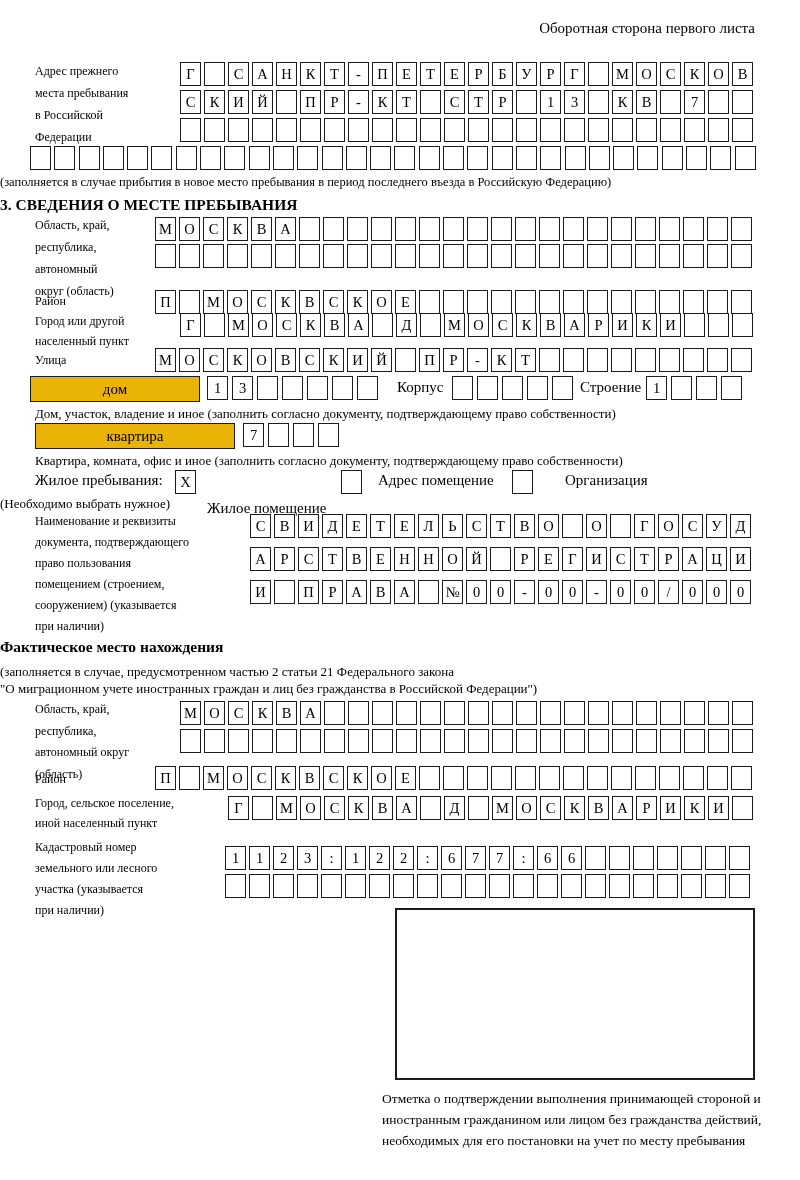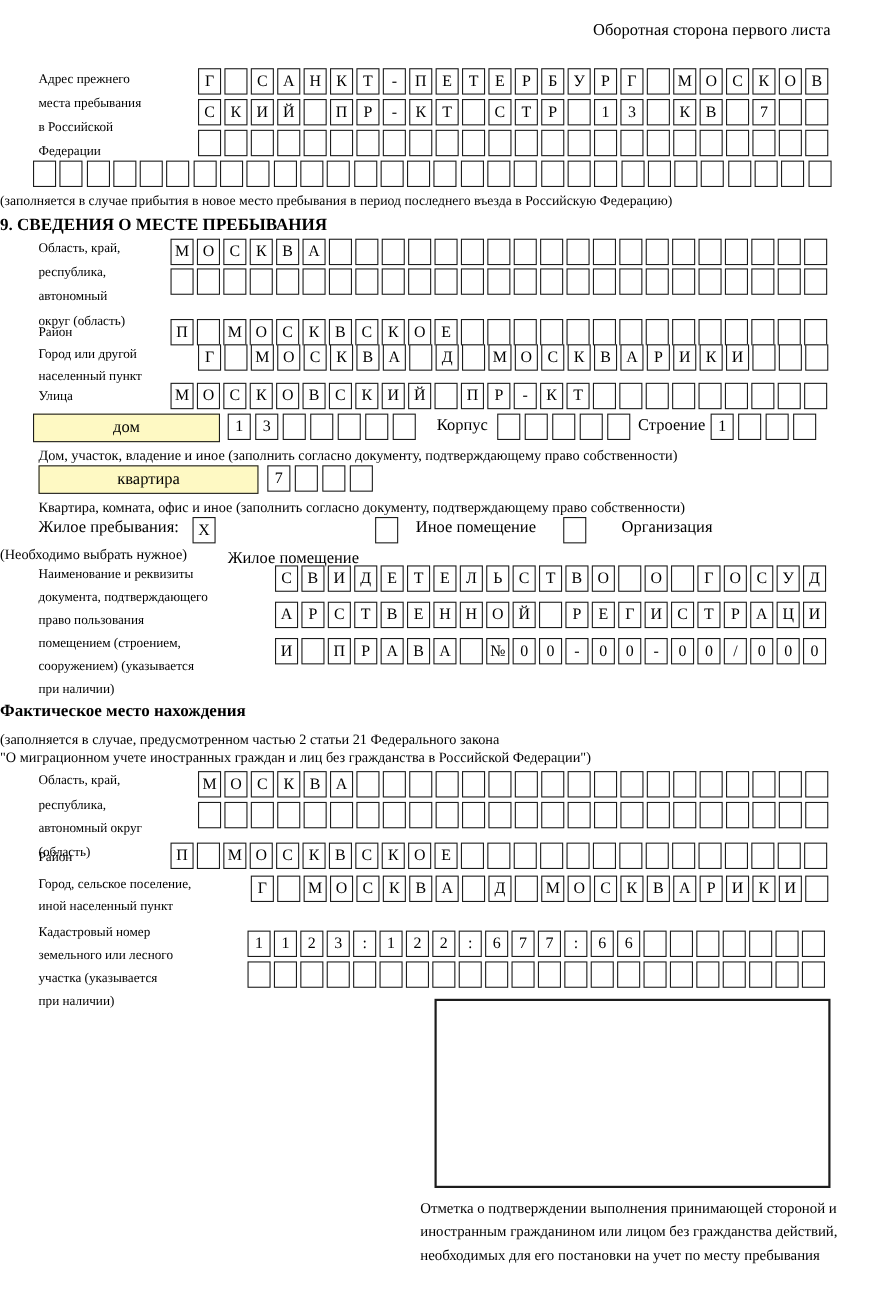--- a/index.html
+++ b/index.html
@@ -14,21 +14,21 @@
   .bold{font-weight:bold;}
   .row{position:absolute;display:flex;gap:3px;}
   .row.p25{gap:4px;}
   .cell{
     width:21px;height:24px;box-sizing:border-box;border:1.6px solid #1c1c1c;
     display:flex;align-items:center;justify-content:center;
     font-size:14.5px;flex:0 0 auto;background:#fff;
   }
   .bigbox{
     box-sizing:border-box;border:1.6px solid #1c1c1c;display:flex;
-    align-items:center;justify-content:center;font-size:15px;background:#fef9c3;
+    align-items:center;justify-content:center;font-size:15px;background:#eab308;
   }
   .stampbox{
     box-sizing:border-box;border:2px solid #1c1c1c;background:#fff;
   }
   .inl{font-size:15px;}
 </style>
 </head>
 <body>
 
 <div class="abs inl" style="top:20px;right:45px;">Оборотная сторона первого листа</div>
@@ -142,21 +142,21 @@
     <span class="cell"></span>
     <span class="cell"></span>
     <span class="cell"></span>
     <span class="cell"></span>
     <span class="cell"></span>
     <span class="cell"></span>
     <span class="cell"></span>
   </div>
 <div class="abs note center" style="left:0;top:174px;width:800px;">(заполняется в случае прибытия в новое место пребывания в период последнего въезда в Российскую Федерацию)</div>
 
-<div class="abs center bold" style="left:0;top:196px;width:800px;font-size:15.5px;">9. СВЕДЕНИЯ О МЕСТЕ ПРЕБЫВАНИЯ</div>
+<div class="abs center bold" style="left:0;top:196px;width:800px;font-size:15.5px;">3. СВЕДЕНИЯ О МЕСТЕ ПРЕБЫВАНИЯ</div>
 
 <div class="abs lbl" style="left:35px;top:214px;width:150px;">Область, край,
 республика,
 автономный
 округ (область)</div>
 <div class="row" style="left:155px;top:217px;">
     <span class="cell">М</span>
     <span class="cell">О</span>
     <span class="cell">С</span>
     <span class="cell">К</span>
@@ -330,21 +330,21 @@
     <span class="cell"></span>
     <span class="cell"></span>
     <span class="cell"></span>
   </div>
 <div class="abs note" style="left:35px;top:453px;font-size:13px;">Квартира, комната, офис и иное (заполнить согласно документу, подтверждающему право собственности)</div>
 
 <div class="abs inl" style="left:35px;top:472px;">Жилое пребывания:</div>
 <span class="cell abs" style="left:175px;top:470px;">X</span>
 <div class="abs inl" style="left:207px;top:484px;margin-top:16px;">Жилое помещение</div>
 <span class="cell abs" style="left:341px;top:470px;"></span>
-<div class="abs inl" style="left:378px;top:472px;">Иное помещение</div>
+<div class="abs inl" style="left:378px;top:472px;">Адрес помещение</div>
 <span class="cell abs" style="left:512px;top:470px;"></span>
 <div class="abs inl" style="left:565px;top:472px;">Организация</div>
 <div class="abs note center" style="left:0;top:496px;width:640px;font-size:13px;">(Необходимо выбрать нужное)</div>
 
 <div class="abs lbl" style="left:35px;top:511px;width:215px;line-height:21px;">Наименование и реквизиты
 документа, подтверждающего
 право пользования
 помещением (строением,
 сооружением) (указывается
 при наличии)</div>

